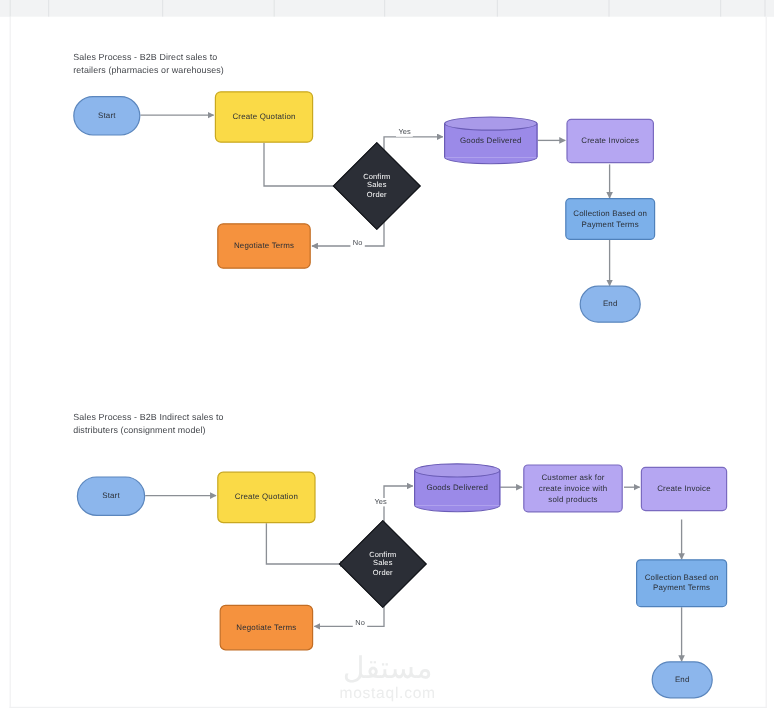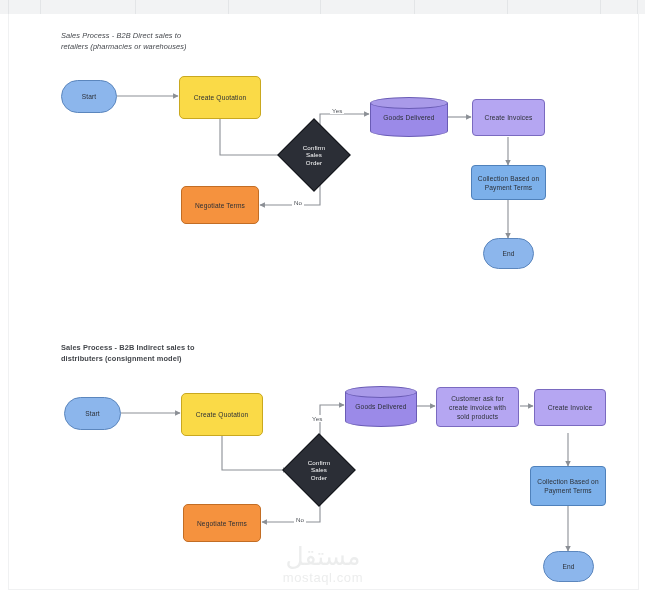--- a/index.html
+++ b/index.html
@@ -222,21 +222,21 @@
     <path d="M 222 436 L 222 470 L 288 470"></path>
     <path d="M 320 444 L 320 405 L 344 405"></path>
     <path d="M 320 496 L 320 522 L 262 522"></path>
     <path d="M 416 406 L 435 406"></path>
     <path d="M 520 406 L 533 406"></path>
     <path d="M 568 433 L 568 466"></path>
     <path d="M 568 506 L 568 551"></path>
   </g>
 </svg>
 
-<div class="caption" style="left:61px; top:30px; width:190px;font-style:italic;">Sales Process - B2B Direct sales to
+<div class="caption" style="left:61px; top:42px; width:190px;">Sales Process - B2B Direct sales to
 retailers (pharmacies or warehouses)</div>
 
 <div class="node n-terminal" style="left:61px; top:80px; width:56px; height:33px;">Start</div>
 
 <div class="node n-process-yellow" style="left:179px; top:76px; width:82px; height:43px;">Create Quotation</div>
 
 <div class="node n-decision" style="left:288px; top:129px; width:52px; height:52px;">
   <span class="dia-bg"></span>
   <span class="dia-txt" style="white-space:pre-line">Confirm
 Sales
@@ -257,21 +257,21 @@
 <div class="node n-process-blue" style="left:471px; top:165px; width:75px; height:35px;" style2="">
   <span style="white-space:pre-line">Collection Based on
 Payment Terms</span>
 </div>
 
 <div class="node n-terminal" style="left:483px; top:238px; width:51px; height:31px;">End</div>
 
 <div class="edge-label" style="left:330px; top:107px;">Yes</div>
 <div class="edge-label" style="left:292px; top:199px;">No</div>
 
-<div class="caption" style="left:61px; top:342px; width:190px;font-weight:bold;">Sales Process - B2B Indirect sales to
+<div class="caption" style="left:61px; top:342px; width:190px;">Sales Process - B2B Indirect sales to
 distributers (consignment model)</div>
 
 <div class="node n-terminal" style="left:64px; top:397px; width:57px; height:33px;">Start</div>
 
 <div class="node n-process-yellow" style="left:181px; top:393px; width:82px; height:43px;">Create Quotation</div>
 
 <div class="node n-decision" style="left:293px; top:444px; width:52px; height:52px;">
   <span class="dia-bg"></span>
   <span class="dia-txt" style="white-space:pre-line">Confirm
 Sales

